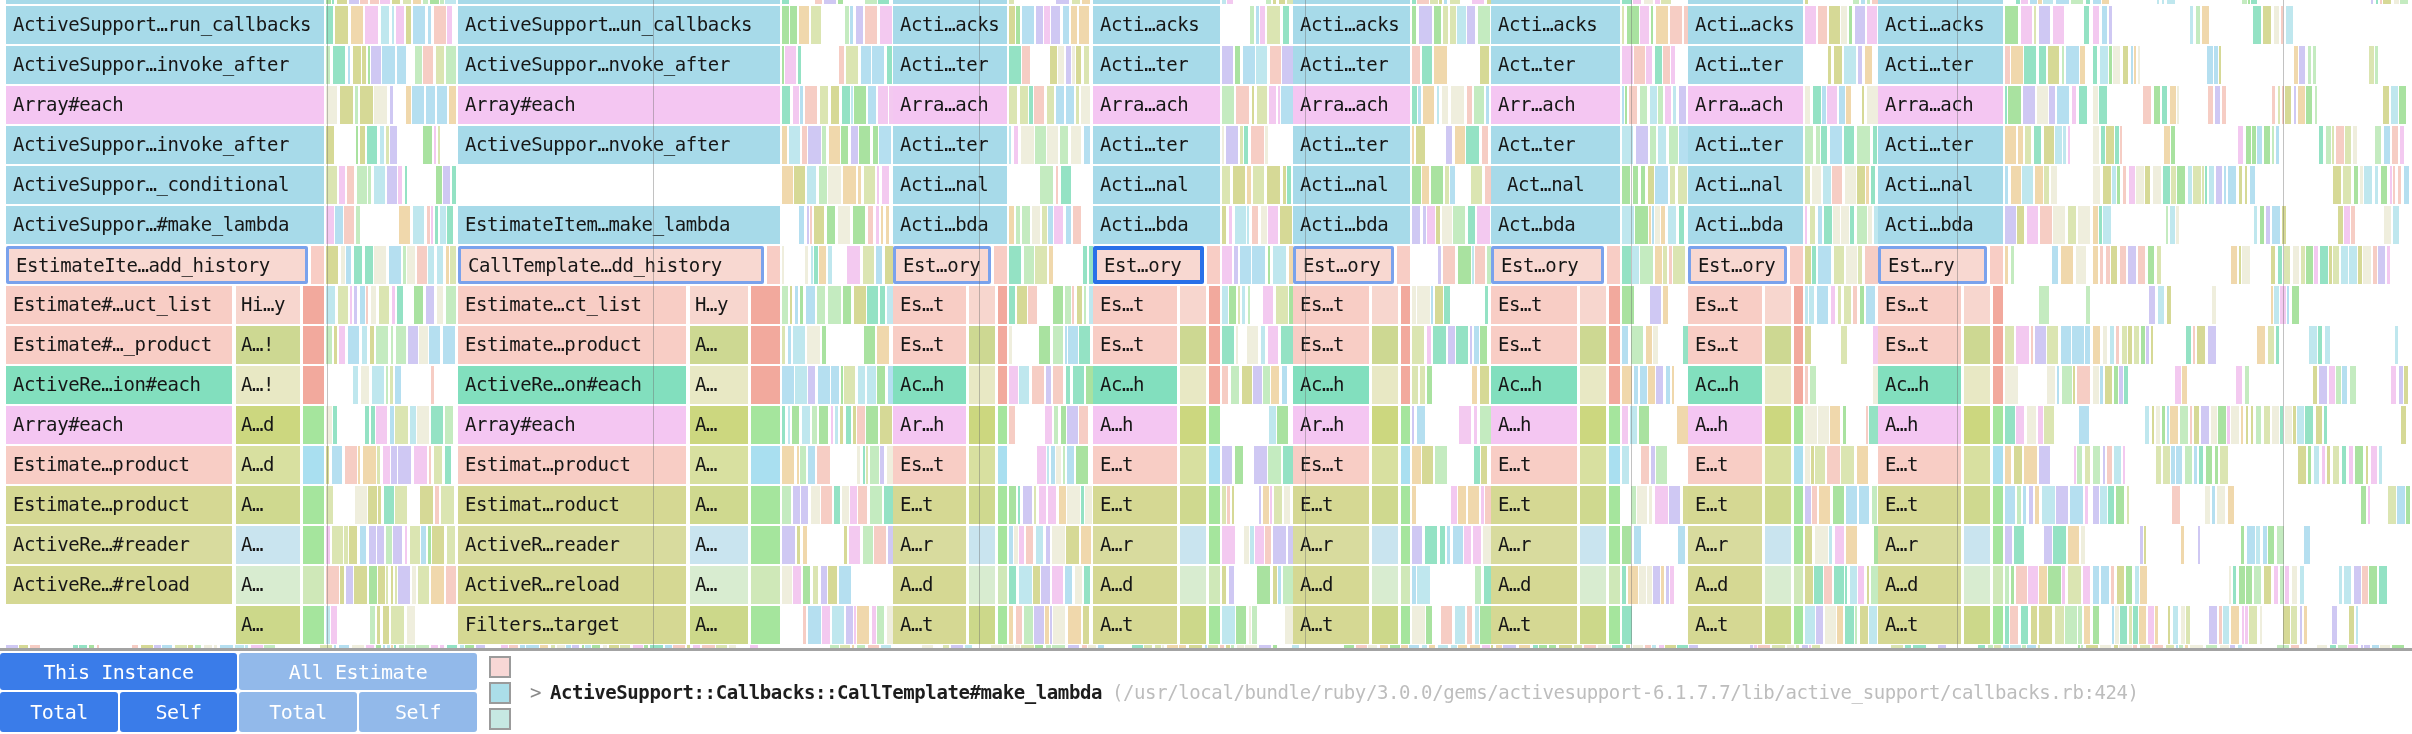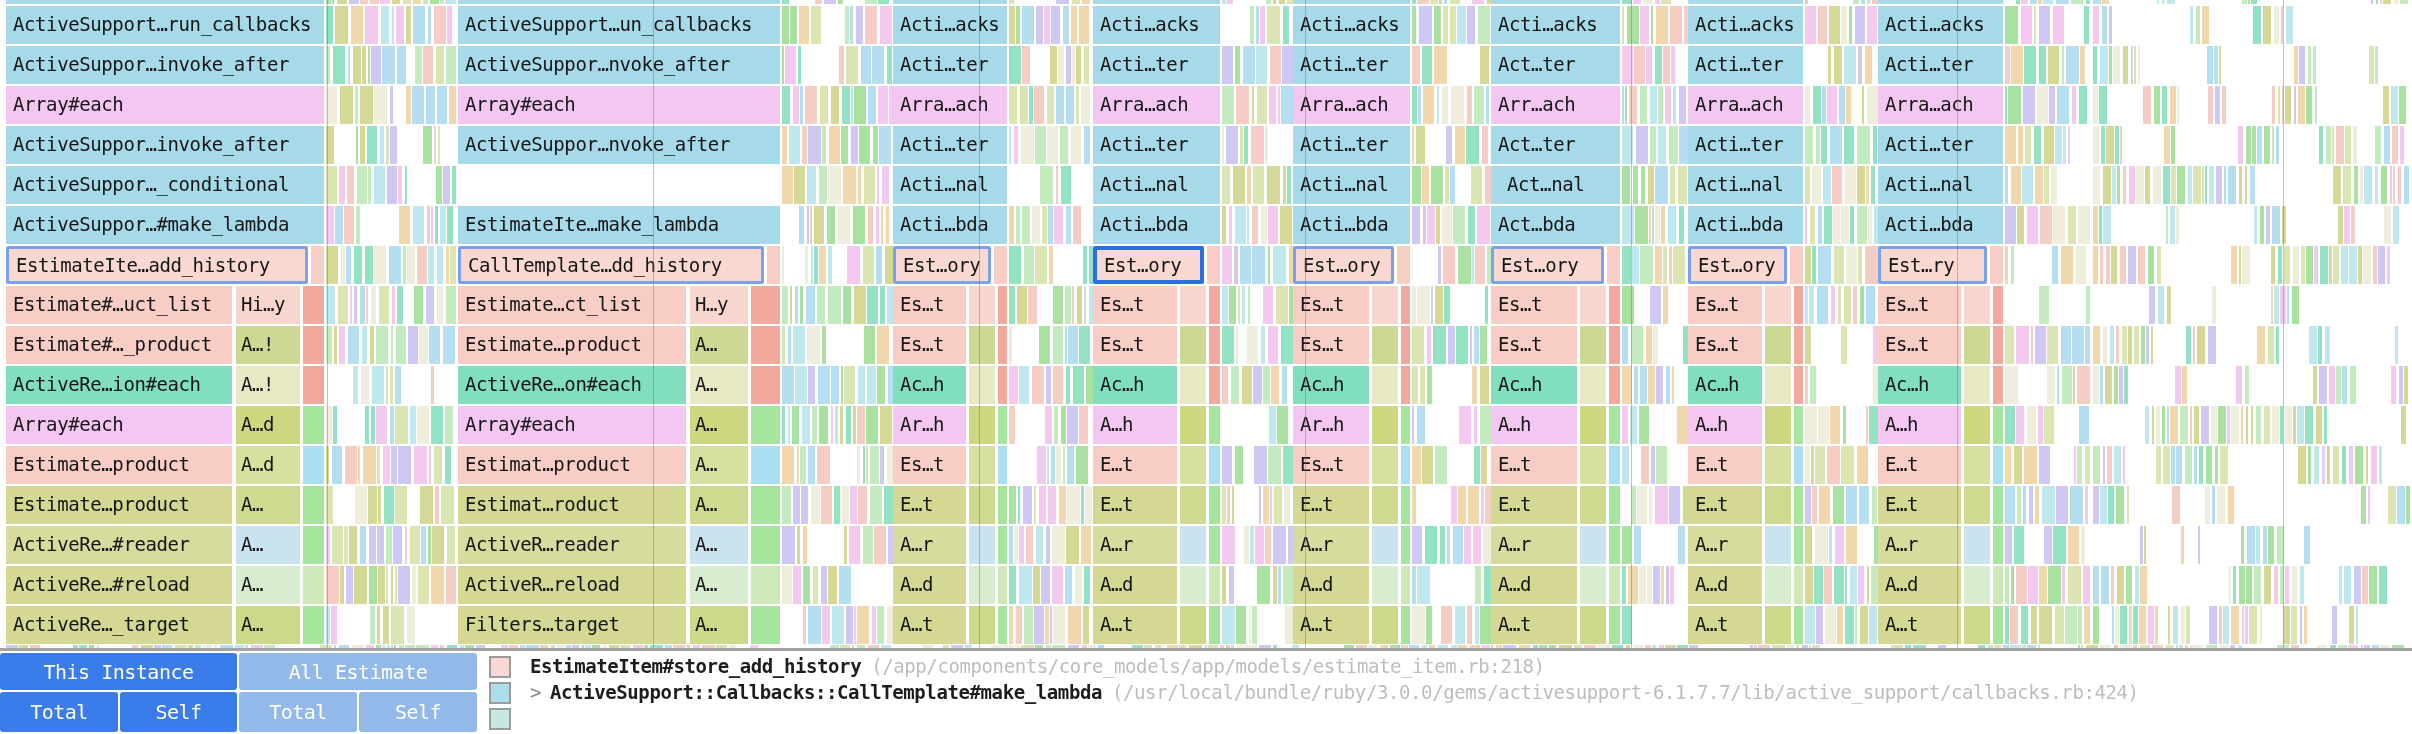--- a/index.html
+++ b/index.html
@@ -278,21 +278,20 @@
       <div style="position: absolute; left: 52px; top: 0px; width: 7px; height: 100%; background: rgb(214, 217, 150);"></div>
       <div style="position: absolute; left: 60px; top: 0px; width: 2px; height: 100%; background: rgb(219, 229, 178);"></div>
       <div style="position: absolute; left: 65px; top: 0px; width: 2px; height: 100%; background: rgb(214, 217, 150);"></div>
       <div style="position: absolute; left: 69px; top: 0px; width: 2px; height: 100%; background: rgb(219, 229, 178);"></div>
       <div style="position: absolute; left: 72px; top: 0px; width: 12px; height: 100%; background: rgb(207, 200, 243);"></div>
       <div style="position: absolute; left: 86px; top: 0px; width: 4px; height: 100%; background: rgb(239, 238, 221);"></div>
       <div style="position: absolute; left: 92px; top: 0px; width: 11px; height: 100%; background: rgb(219, 229, 178);"></div>
       <div style="position: absolute; left: 105px; top: 0px; width: 13px; height: 100%; background: rgb(240, 216, 172);"></div>
       <div style="position: absolute; left: 120px; top: 0px; width: 10px; height: 100%; background: rgb(246, 205, 196);"></div>
     </div>
-    <div class="cell" style="left: 6px; top: 606px; width: 226px; height: 38px; background: rgb(213, 216, 147); line-height: 36px;">ActiveRe…_target</div>
     <div class="cell" style="left: 236px; top: 606px; width: 64px; height: 38px; background: rgb(204, 216, 138); line-height: 36px; padding-left: 5px;">A…</div>
     <div class="cell" style="left: 303px; top: 606px; width: 21px; height: 38px; background: rgb(165, 229, 157); line-height: 36px; padding: 0px;"></div>
     <div class="strip" style="left: 326px; top: 606px; width: 130px; height: 38px;">
       <div style="position: absolute; left: 0px; top: 0px; width: 4px; height: 100%; background: rgb(191, 231, 238);"></div>
       <div style="position: absolute; left: 5px; top: 0px; width: 6px; height: 100%; background: rgb(243, 201, 240);"></div>
       <div style="position: absolute; left: 44px; top: 0px; width: 5px; height: 100%; background: rgb(196, 235, 192);"></div>
       <div style="position: absolute; left: 51px; top: 0px; width: 3px; height: 100%; background: rgb(214, 217, 150);"></div>
       <div style="position: absolute; left: 57px; top: 0px; width: 6px; height: 100%; background: rgb(214, 217, 150);"></div>
       <div style="position: absolute; left: 65px; top: 0px; width: 13px; height: 100%; background: rgb(219, 229, 178);"></div>
       <div style="position: absolute; left: 81px; top: 0px; width: 8px; height: 100%; background: rgb(239, 238, 221);"></div>
@@ -363,21 +362,21 @@
       <div style="position: absolute; left: 12px; top: 0px; width: 11px; height: 100%; background: rgb(214, 217, 150);"></div>
       <div style="position: absolute; left: 25px; top: 0px; width: 9px; height: 100%; background: rgb(191, 231, 238);"></div>
       <div style="position: absolute; left: 37px; top: 0px; width: 8px; height: 100%; background: rgb(196, 235, 192);"></div>
       <div style="position: absolute; left: 46px; top: 0px; width: 13px; height: 100%; background: rgb(239, 238, 221);"></div>
       <div style="position: absolute; left: 61px; top: 0px; width: 13px; height: 100%; background: rgb(240, 216, 172);"></div>
       <div style="position: absolute; left: 76px; top: 0px; width: 3px; height: 100%; background: rgb(240, 216, 172);"></div>
       <div style="position: absolute; left: 82px; top: 0px; width: 11px; height: 100%; background: rgb(219, 229, 178);"></div>
       <div style="position: absolute; left: 95px; top: 0px; width: 2px; height: 100%; background: rgb(243, 201, 240);"></div>
       <div style="position: absolute; left: 100px; top: 0px; width: 7px; height: 100%; background: rgb(243, 201, 240);"></div>
     </div>
-    <div class="cell" style="left: 458px; top: 206px; width: 322px; height: 38px; background: rgb(167, 218, 233); line-height: 36px;">EstimateIte…make_lambda</div>
+    <div class="cell" style="left: 458px; top: 206px; width: 322px; height: 38px; background: rgb(167, 218, 233); line-height: 36px;">EstimateItem…make_lambda</div>
     <div class="strip" style="left: 782px; top: 206px; width: 111px; height: 38px;">
       <div style="position: absolute; left: 17px; top: 0px; width: 5px; height: 100%; background: rgb(181, 223, 240);"></div>
       <div style="position: absolute; left: 25px; top: 0px; width: 2px; height: 100%; background: rgb(207, 200, 243);"></div>
       <div style="position: absolute; left: 28px; top: 0px; width: 2px; height: 100%; background: rgb(246, 205, 196);"></div>
       <div style="position: absolute; left: 32px; top: 0px; width: 10px; height: 100%; background: rgb(214, 217, 150);"></div>
       <div style="position: absolute; left: 45px; top: 0px; width: 8px; height: 100%; background: rgb(169, 226, 160);"></div>
       <div style="position: absolute; left: 56px; top: 0px; width: 12px; height: 100%; background: rgb(239, 238, 221);"></div>
       <div style="position: absolute; left: 71px; top: 0px; width: 12px; height: 100%; background: rgb(169, 226, 160);"></div>
       <div style="position: absolute; left: 86px; top: 0px; width: 5px; height: 100%; background: rgb(246, 205, 196);"></div>
       <div style="position: absolute; left: 94px; top: 0px; width: 3px; height: 100%; background: rgb(243, 201, 240);"></div>
@@ -2213,19 +2212,16 @@
   <div class="pbtn" id="btn-all-instances" style="left: 239px; top: 2px; width: 238px; height: 37px; background: rgb(146, 185, 234);">All Estimate</div>
   <div class="pbtn" id="btn-this-total" style="left: 0px; top: 41px; width: 118px; height: 40px; background: rgb(58, 124, 233);">Total</div>
   <div class="pbtn" id="btn-this-self" style="left: 120px; top: 41px; width: 117px; height: 40px; background: rgb(58, 124, 233);">Self</div>
   <div class="pbtn" id="btn-all-total" style="left: 239px; top: 41px; width: 118px; height: 40px; background: rgb(146, 185, 234);">Total</div>
   <div class="pbtn" id="btn-all-self" style="left: 359px; top: 41px; width: 118px; height: 40px; background: rgb(146, 185, 234);">Self</div>
 
   <div class="sw" style="top: 5px; background: rgb(248, 215, 213);"></div>
   <div class="sw" style="top: 31px; background: rgb(171, 222, 233);"></div>
   <div class="sw" style="top: 57px; background: rgb(198, 232, 226);"></div>
 
-  <div class="legend-row" style="top:3px;">
-    <span class="lname">EstimateItem#store_add_history</span><span class="lpath">(/app/components/core_models/app/models/estimate_item.rb:218)</span>
-  </div>
   <div class="legend-row" style="top:29px;">
     <span class="lchev">&gt;</span><span class="lname">ActiveSupport::Callbacks::CallTemplate#make_lambda</span><span class="lpath">(/usr/local/bundle/ruby/3.0.0/gems/activesupport-6.1.7.7/lib/active_support/callbacks.rb:424)</span>
   </div>
 </div>
 
 </body></html>

